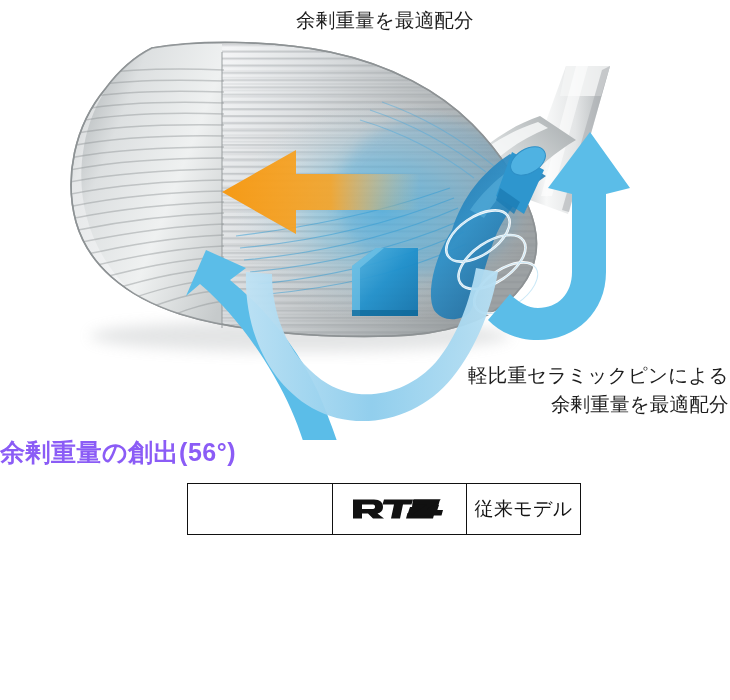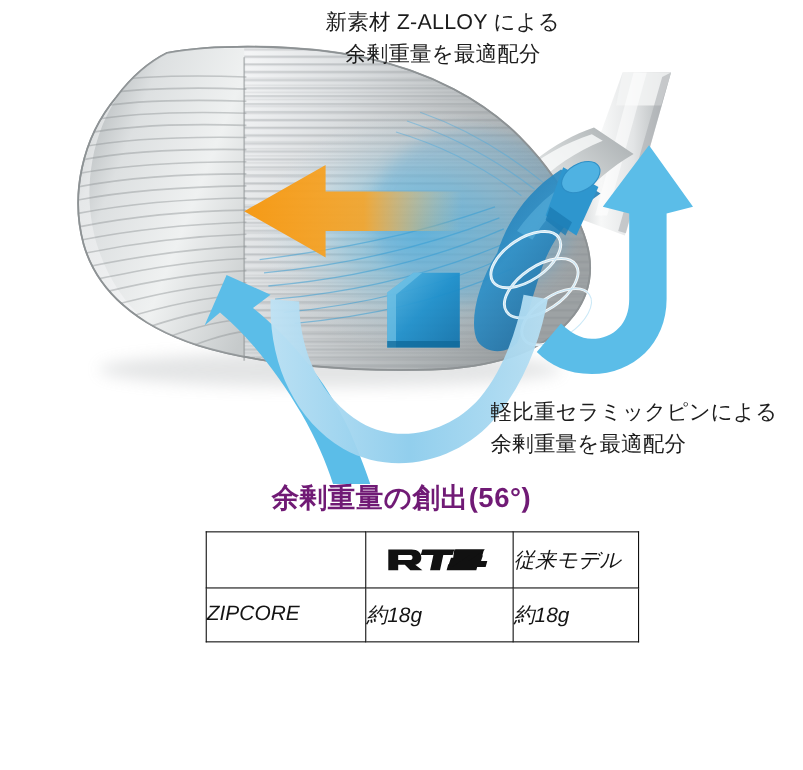--- a/index.html
+++ b/index.html
@@ -42,62 +42,60 @@
     white-space: nowrap;
     font-weight: 400;
   }
   #callout-top {
     left: 296px;
     top: 6px;
     text-align: center;
   }
   #callout-top .ln2 { text-align: center; }
   #callout-bottom {
-    left: 446px;
+    left: 468px;
     top: 361px;
-    text-align: left;
+    text-align: right;
   }
 
   
   #table-heading {
     position: absolute;
     left: 0;
     top: 436px;
     width: 730px;
-    text-align: center;
     font-size: 25px;
     font-weight: 700;
     letter-spacing: 0.5px;
-    color: #701a75;
+    color: #8b5cf6;
   }
 
   #weight-table {
     position: absolute;
     left: 187px;
     top: 483px;
     width: 393px;
     border-collapse: collapse;
     table-layout: fixed;
     background: #fff;
   }
   #weight-table col.c1 { width: 145px; }
   #weight-table col.c2 { width: 134px; }
   #weight-table col.c3 { width: 114px; }
 
   #weight-table td,
   #weight-table th {
     border: 1.6px solid #111111;
     height: 48px;
-    text-align: left;
+    text-align: center;
     vertical-align: middle;
     font-size: 19px;
     font-weight: 400;
     color: #141414;
     padding: 0;
-    font-style: italic;
   }
   #weight-table thead th { height: 50px; }
   .cell-blank { border: 1.6px solid #111111; }
 
   .legacy-label { font-size: 17px; letter-spacing: 0.3px; }
   .dash-cell { font-size: 21px; }
 
   
   .rtz-logo {
     display: block;
@@ -393,21 +391,20 @@
                C 606,312 576,340 538,340
                C 516,340 500,332 488,320
                L 510,294
                C 518,302 528,308 538,308
                C 558,308 572,294 572,272
                L 572,194 L 548,188 Z" fill="#5BBDE8"></path>
     </g>
   </svg>
 
   <div class="callout" id="callout-top">
-    <div class="ln1">新素材 Z-ALLOY による</div>
     <div class="ln2">余剰重量を最適配分</div>
   </div>
 
   <div class="callout" id="callout-bottom">
     <div class="ln1">軽比重セラミックピンによる</div>
     <div class="ln2">余剰重量を最適配分</div>
   </div>
 </div>
 
 <div id="table-heading">余剰重量の創出(56°)</div>
@@ -430,19 +427,14 @@
           <path d="M 66,6 L 124,6 L 121,16 L 104,16 L 98,44 L 80,44 L 86,16 L 63,16 Z" fill="#111111"></path>
 
           <path d="M 124,6 L 178,6 L 175,17 L 148,17 L 176,17 L 172,29 L 142,29 L 168,29 L 164,44 L 110,44 L 113,33 L 140,33 L 114,33 L 118,21 L 148,21 L 122,21 Z" fill="#111111"></path>
           <path d="M 126,6 L 180,6 L 150,27 L 184,27 L 181,38 L 120,38 L 152,16 L 123,16 Z" fill="#111111"></path>
         </svg>
       </th>
       <th class="legacy-label">従来モデル</th>
     </tr>
   </thead>
   <tbody>
-    <tr>
-      <td>ZIPCORE</td>
-      <td>約18g</td>
-      <td>約18g</td>
-    </tr>
   </tbody>
 </table>
 
 </body></html>

